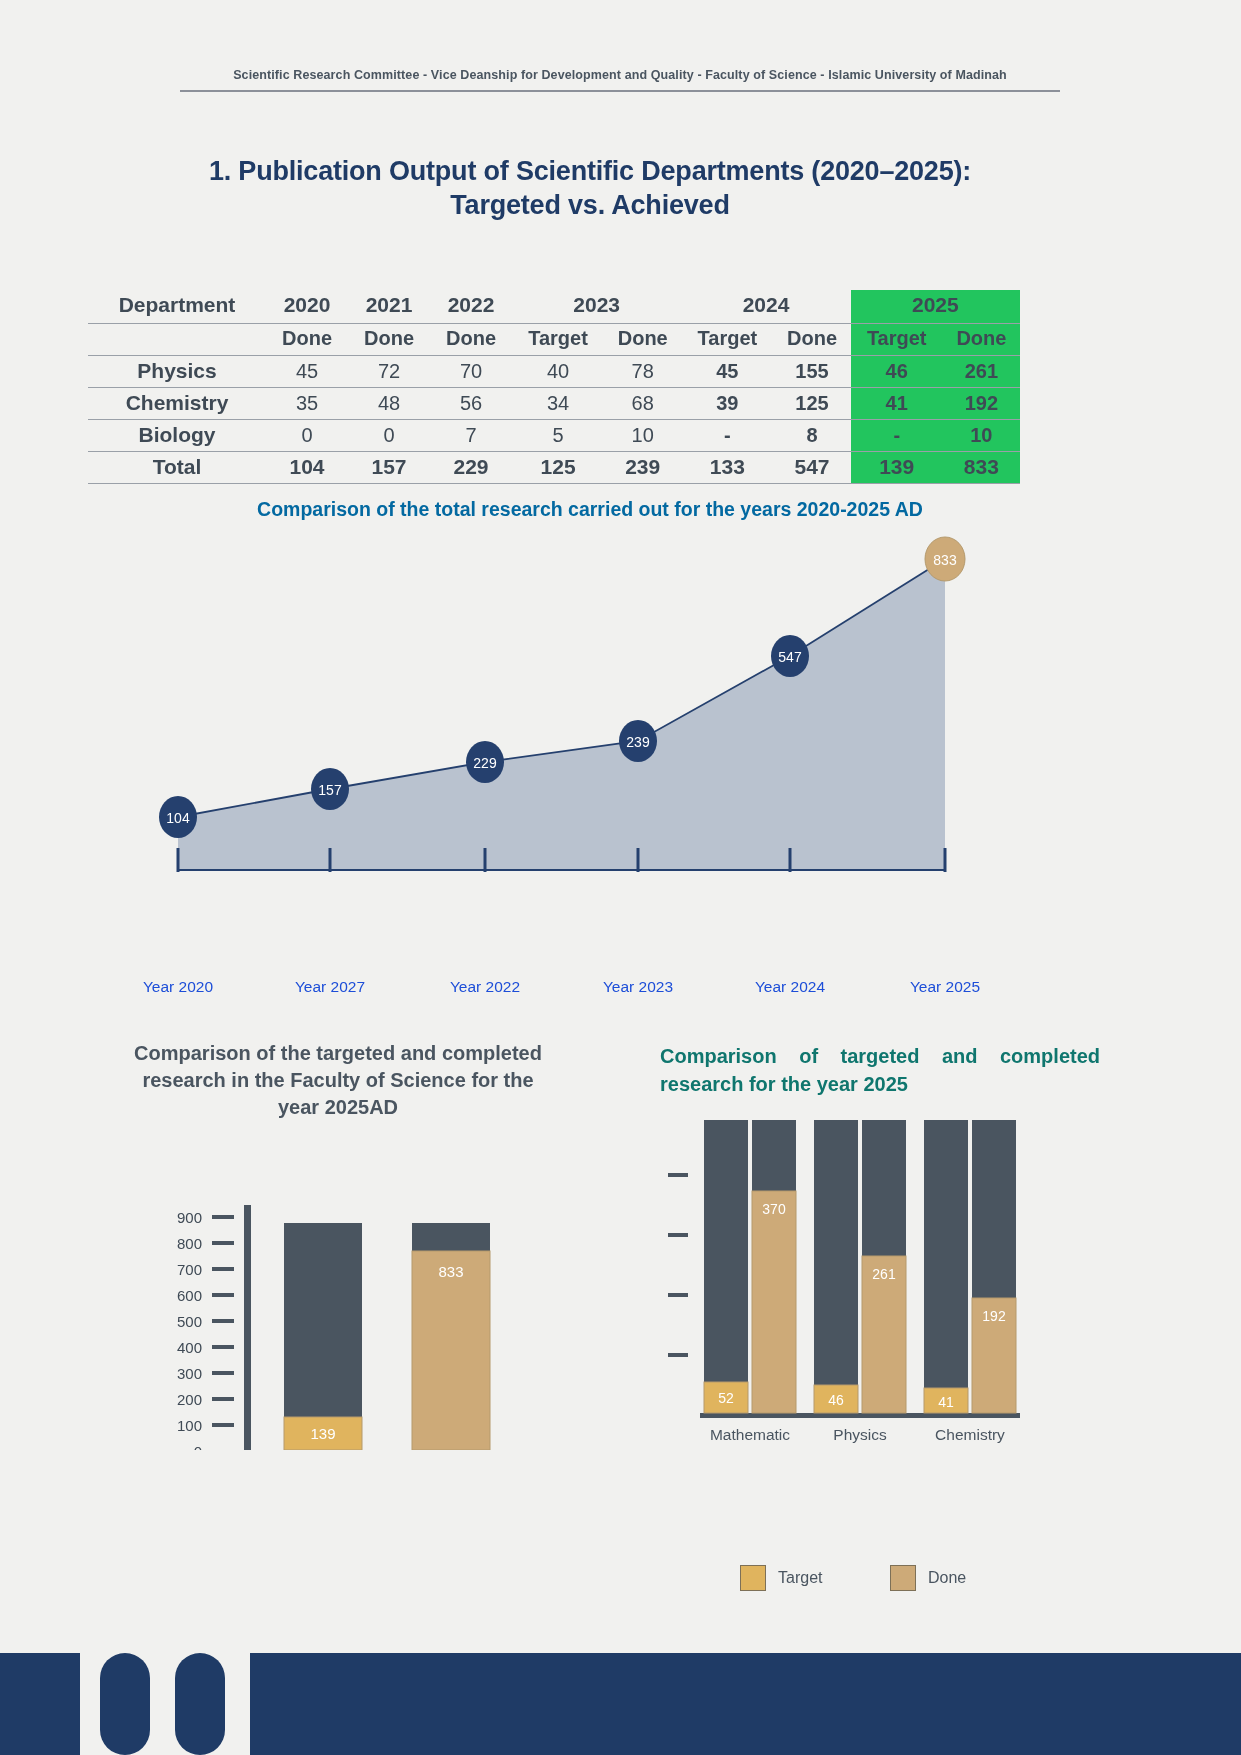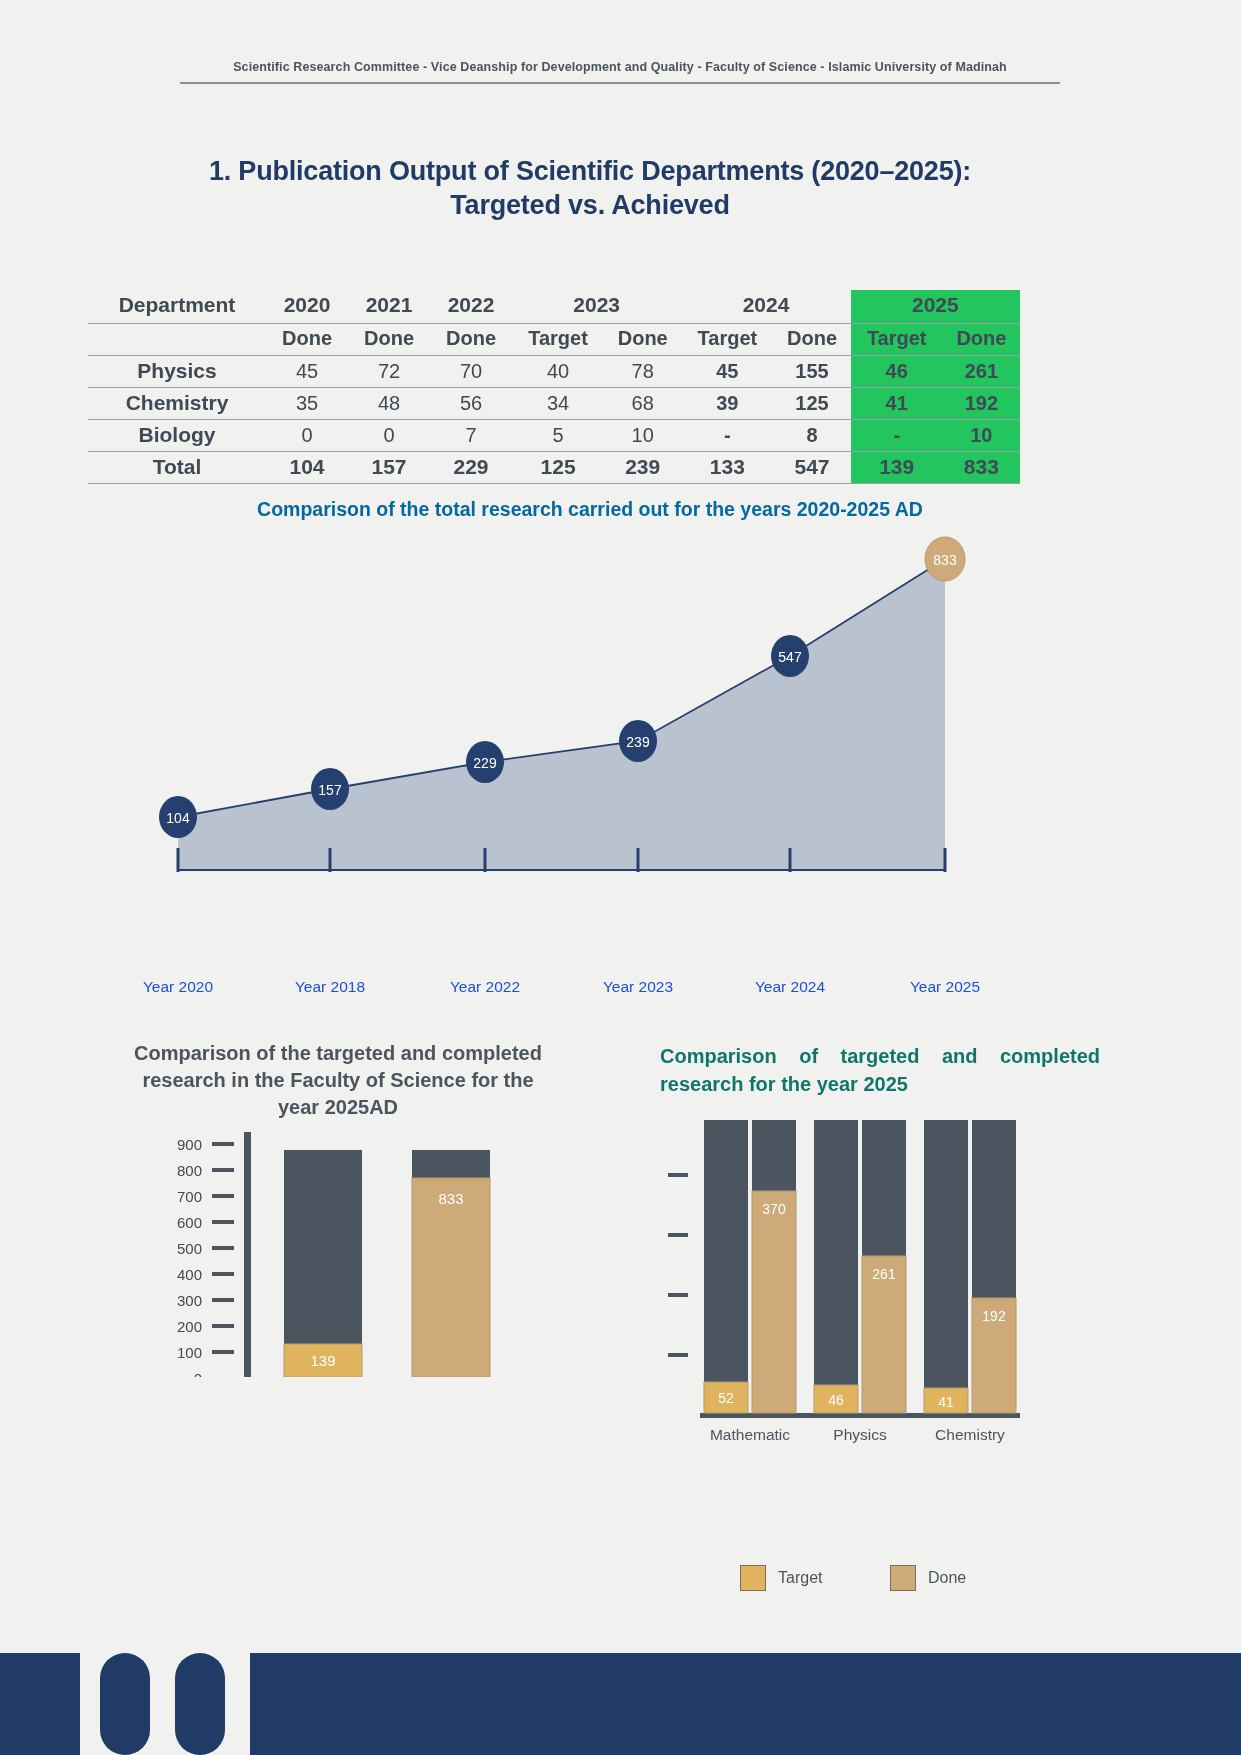--- a/index.html
+++ b/index.html
@@ -8,21 +8,21 @@
     background: #f1f1ef;
     font-family: "Liberation Sans", sans-serif;
     overflow: hidden;
   }
   .page { position: relative; width: 1241px; height: 1755px; background: #f1f1ef; }
 
   
   .header-band { position: absolute; left: 180px; top: 60px; width: 880px; }
   .header-text {
     font-size: 12.5px; font-weight: bold; color: #4a5560;
-    letter-spacing: 0.1px; text-align: center; white-space: nowrap;
+    letter-spacing: 0.1px; text-align: center; white-space: nowrap; margin-top: 8px;
   }
   .header-rule { margin-top: 8px; height: 2px; background: #8c9099; }
 
   
   .main-title {
     position: absolute; left: 140px; top: 155px; width: 900px;
     text-align: center; color: #1f3b66; font-weight: bold;
     font-size: 27px; line-height: 1.25; letter-spacing: -0.2px;
   }
 
@@ -63,21 +63,21 @@
   .bl-title {
     position: absolute; left: 128px; top: 1040px; width: 420px; text-align: center;
     color: #4a5560; font-weight: bold; font-size: 20px; line-height: 1.35;
   }
   .br-title {
     position: absolute; left: 660px; top: 1042px; width: 440px;
     color: #0f766e; font-weight: bold; font-size: 20px; line-height: 1.4;
     text-align: justify;
   }
 
-  .bl-chart { position: absolute; left: 140px; top: 1132px; width: 420px; height: 240px; }
+  .bl-chart { position: absolute; left: 140px; top: 1205px; width: 420px; height: 240px; }
   .br-chart { position: absolute; left: 660px; top: 1115px; width: 400px; height: 320px; }
 
   .legend { position: absolute; left: 740px; top: 1565px; width: 300px; height: 32px; }
   .legend .item { position: absolute; display: flex; align-items: center; gap: 12px; }
   .legend .swatch { width: 26px; height: 26px; border: 1px solid #7d7057; }
   .legend .lbl { font-size: 16px; color: #4a5560; }
 
   
   .footer-band { position: absolute; left: 0; bottom: 0; width: 1241px; height: 130px; }
 </style>
@@ -213,21 +213,21 @@
       </g>
       <g>
         <ellipse cx="815" cy="29" rx="20" ry="22" fill="#cdaa78" stroke="#b59a6d" stroke-width="1"></ellipse>
         <text x="815" y="35" text-anchor="middle" font-family="Liberation Sans, sans-serif" font-size="14" fill="#ffffff">833</text>
       </g>
     </svg>
   </div>
 
   <div class="lc-xlabels">
     <span style="left:48px">Year 2020</span>
-    <span style="left:200px">Year 2018</span>
+    <span style="left:200px">Year 2027</span>
     <span style="left:355px">Year 2022</span>
     <span style="left:508px">Year 2023</span>
     <span style="left:660px">Year 2024</span>
     <span style="left:815px">Year 2025</span>
   </div>
 
   <div class="bl-title">Comparison of the targeted and completed research in the Faculty of Science for the year 2025AD</div>
 
   <div class="bl-chart">
     <svg width="420" height="245" viewBox="0 0 420 245">

